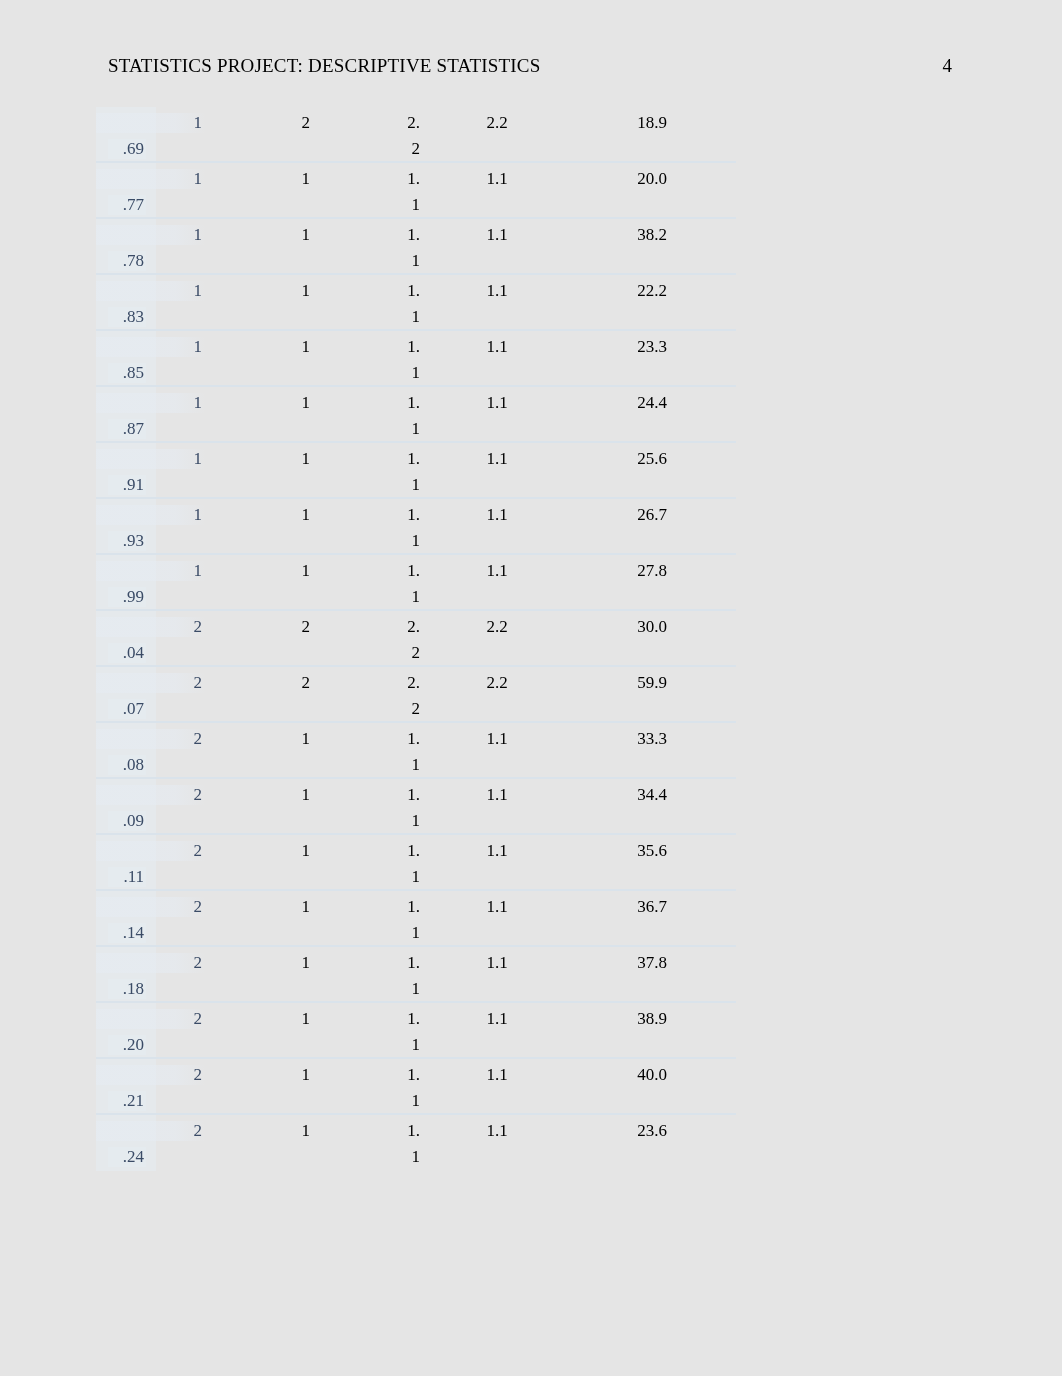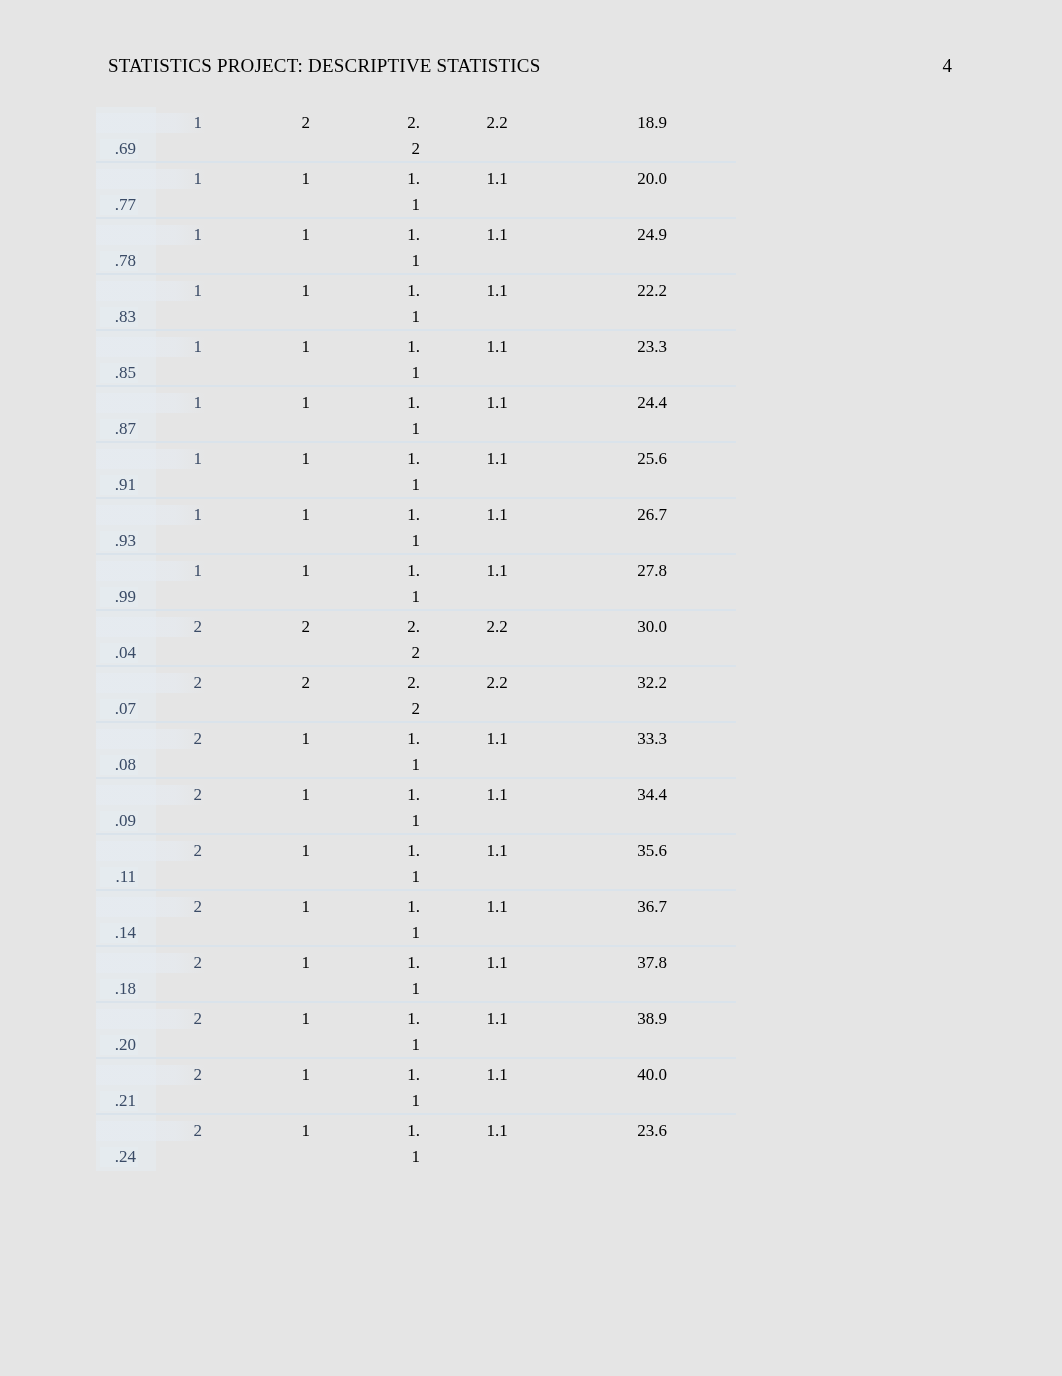--- a/index.html
+++ b/index.html
@@ -52,21 +52,21 @@
       text-align: right;
       font-size: 17px;
       color: #3a4b66;
       background: linear-gradient(90deg, rgba(230,236,243,0.55) 0 72%, rgba(230,236,243,0) 100%);
       padding-right: 4px;
       height: 20px;
       line-height: 20px;
     }
     .row .col1-bot {
       position: absolute;
-      left: 4px;
+      left: 12px;
       top: 32px;
       width: 38px;
       text-align: right;
       font-size: 17px;
       color: #3a4b66;
       background: rgba(230,236,243,0.55);
       height: 20px;
       line-height: 20px;
       padding-right: 2px;
     }
@@ -157,21 +157,21 @@
           <div class="col5">20.0</div>
         </div>
         <div class="row">
           <div class="shade-left"></div>
           <div class="col1-top">1</div>
           <div class="col1-bot">.78</div>
           <div class="col2">1</div>
           <div class="col3-top">1.</div>
           <div class="col3-bot">1</div>
           <div class="col4">1.1</div>
-          <div class="col5">24.9</div>
+          <div class="col5">38.2</div>
         </div>
         <div class="row">
           <div class="shade-left"></div>
           <div class="col1-top">1</div>
           <div class="col1-bot">.83</div>
           <div class="col2">1</div>
           <div class="col3-top">1.</div>
           <div class="col3-bot">1</div>
           <div class="col4">1.1</div>
           <div class="col5">22.2</div>
@@ -237,21 +237,21 @@
           <div class="col5">30.0</div>
         </div>
         <div class="row">
           <div class="shade-left"></div>
           <div class="col1-top">2</div>
           <div class="col1-bot">.07</div>
           <div class="col2">2</div>
           <div class="col3-top">2.</div>
           <div class="col3-bot">2</div>
           <div class="col4">2.2</div>
-          <div class="col5">32.2</div>
+          <div class="col5">59.9</div>
         </div>
         <div class="row">
           <div class="shade-left"></div>
           <div class="col1-top">2</div>
           <div class="col1-bot">.08</div>
           <div class="col2">1</div>
           <div class="col3-top">1.</div>
           <div class="col3-bot">1</div>
           <div class="col4">1.1</div>
           <div class="col5">33.3</div>

